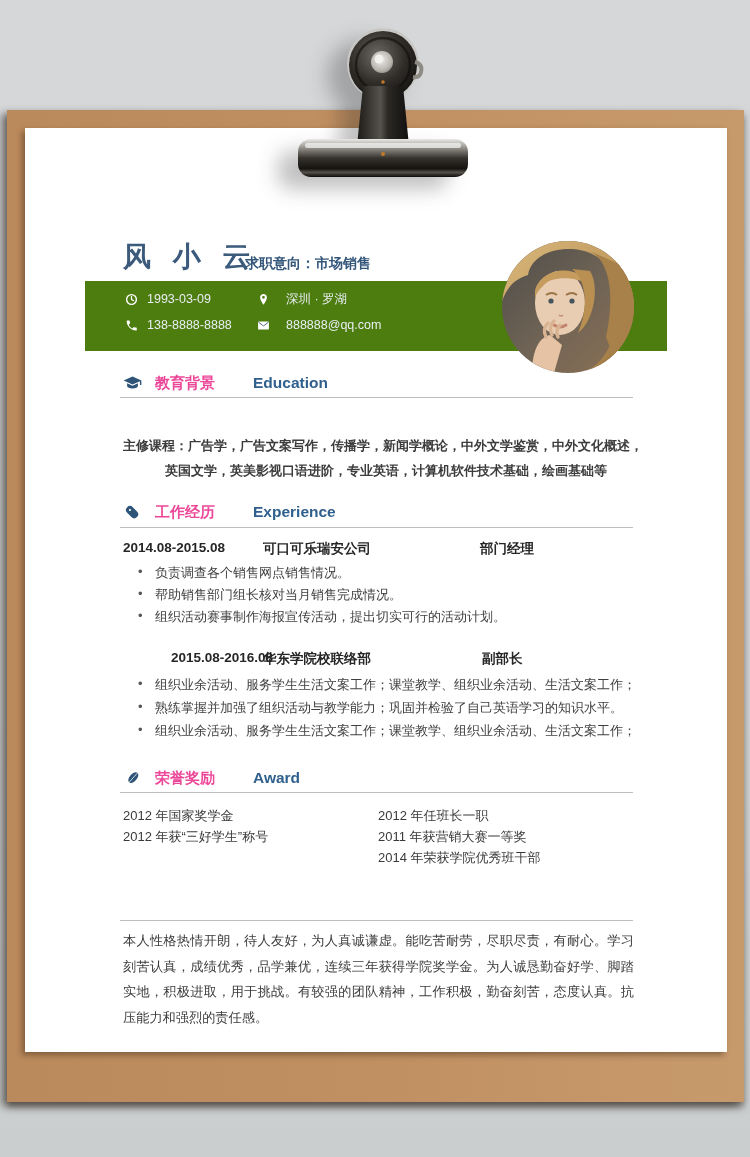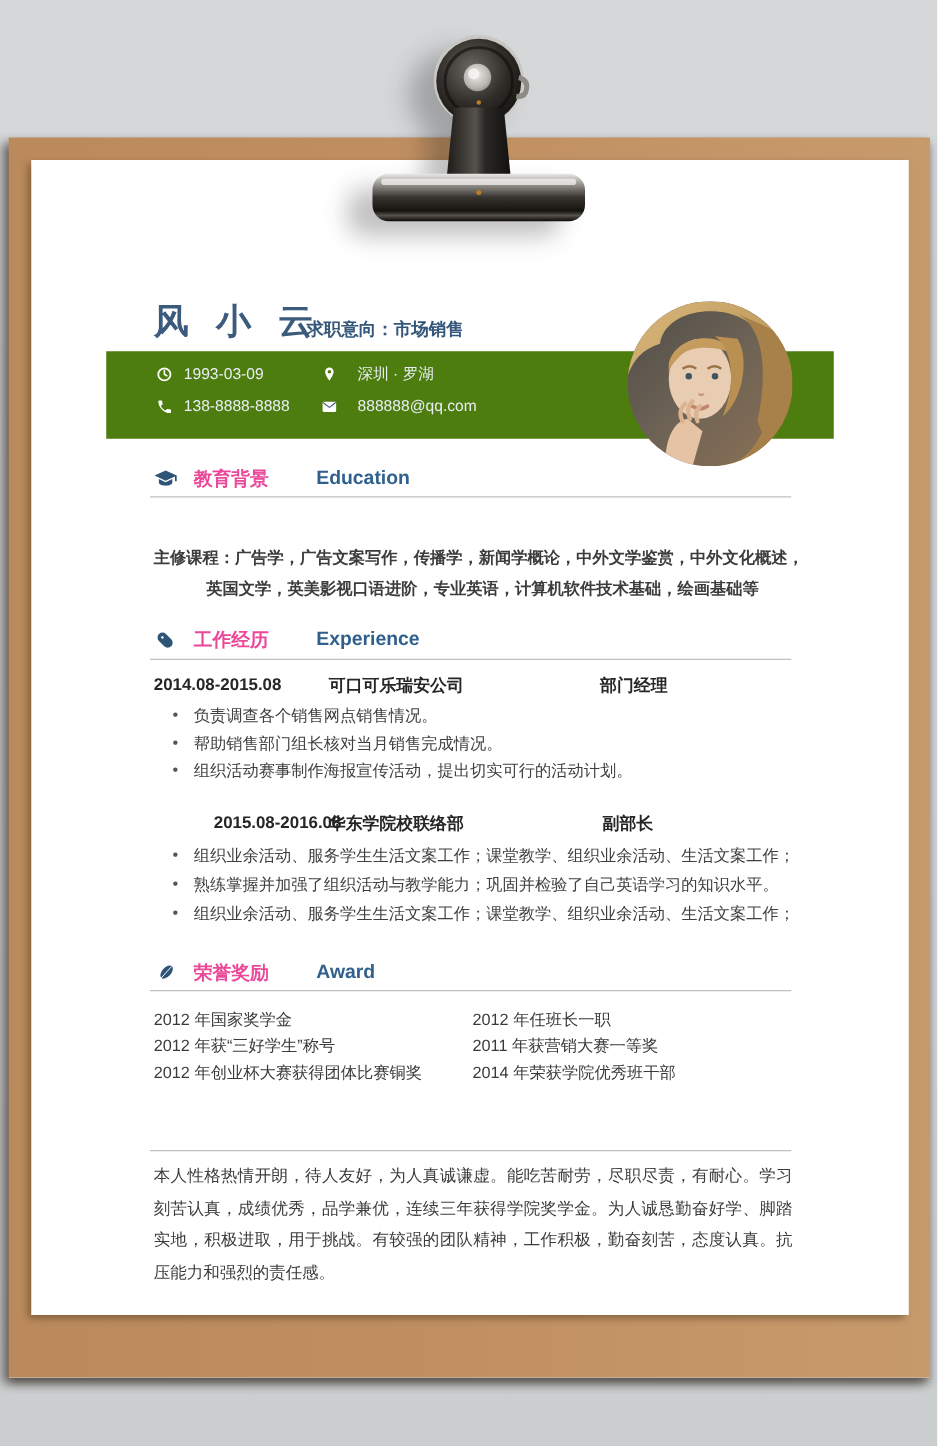--- a/index.html
+++ b/index.html
@@ -176,21 +176,20 @@
             <ellipse cx="12" cy="10.5" rx="4.6" ry="8" fill="#2e5578"></ellipse>
             <path d="M12 3v17.5" stroke="#fff" stroke-width=".9"></path>
           </g>
         </svg>
       <span class="sec-cn">荣誉奖励</span>
       <span class="sec-en">Award</span>
     </div>
     <div class="divider" style="top:664px;"></div>
     <div class="award-item" style="left:98px;top:679px;">2012 年国家奖学金</div>
     <div class="award-item" style="left:98px;top:700px;">2012 年获“三好学生”称号</div>
-    <div class="award-item" style="left:98px;top:721px;">2012 年创业杯大赛获得团体比赛铜奖</div>
     <div class="award-item" style="left:353px;top:679px;">2012 年任班长一职</div>
     <div class="award-item" style="left:353px;top:700px;">2011 年获营销大赛一等奖</div>
     <div class="award-item" style="left:353px;top:721px;">2014 年荣获学院优秀班干部</div>
 
     <div class="divider" style="top:792px;"></div>
     <p class="about-p">本人性格热情开朗，待人友好，为人真诚谦虚。能吃苦耐劳，尽职尽责，有耐心。学习刻苦认真，成绩优秀，品学兼优，连续三年获得学院奖学金。为人诚恳勤奋好学、脚踏实地，积极进取，用于挑战。有较强的团队精神，工作积极，勤奋刻苦，态度认真。抗压能力和强烈的责任感。</p>
 
   </div>
 
   <svg class="clip" viewBox="0 0 200 180">

